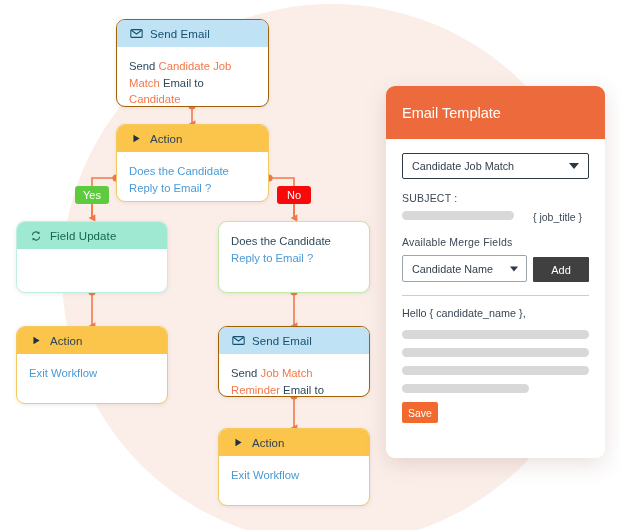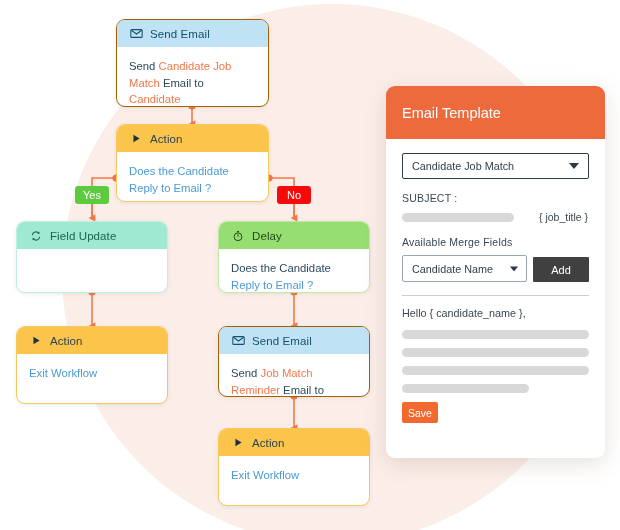--- a/index.html
+++ b/index.html
@@ -110,21 +110,21 @@
     padding:0 9px;
     font-size:10.8px;color:#33404d;
     background:#fff;
   }
   .sel .caret{
     position:absolute;right:9px;top:50%;transform:translateY(-50%);
     width:0;height:0;border-left:5px solid transparent;border-right:5px solid transparent;
     border-top:6px solid #2c3844;
   }
   .lbl{font-size:10.5px;color:#3b4855;margin:13px 0 7px 0;letter-spacing:.2px;}
-  .subj-row{display:flex;align-items:center;gap:25px;}
+  .subj-row{display:flex;gap:19px;}
   .bar{background:#d8d8d8;border-radius:6px;height:9px;}
   .token{font-size:10.5px;color:#3b4855;white-space:nowrap;}
   .mf-row{display:flex;align-items:flex-end;gap:0;}
   .mf-sel{
     flex:1 1 auto;position:relative;
     border:1px solid #9aa5ae;border-radius:2px;
     height:25px;display:flex;align-items:center;padding:0 9px;
     font-size:10.8px;color:#33404d;background:#fff;
   }
   .mf-sel .caret2{
@@ -232,30 +232,20 @@
           <path d="M13,9 A5,5 0 0 1 4,11.4" fill="none" stroke="#16674f" stroke-width="1.4"></path>
           <path d="M12.6,2 L12.6,5.2 L9.6,4.8 Z" fill="#16674f"></path>
           <path d="M3.4,14 L3.4,10.8 L6.4,11.2 Z" fill="#16674f"></path>
         </svg>
       </span>
       <span>Field Update</span>
     </div>
   </div>
 
   <div class="node green" style="left:218px;top:221px;width:152px;height:72px;">
-    <div class="hdr">
-      <span class="ic">
-        <svg viewBox="0 0 16 16" width="12" height="12">
-          <circle cx="8" cy="9" r="5.2" fill="none" stroke="#234b14" stroke-width="1.3"></circle>
-          <line x1="8" y1="9" x2="8" y2="5.8" stroke="#234b14" stroke-width="1.3"></line>
-          <rect x="6.6" y="1.4" width="2.8" height="1.6" fill="#234b14"></rect>
-        </svg>
-      </span>
-      <span>Delay</span>
-    </div>
     <div class="body">
       <span class="txt-dark">Does the Candidate </span><span class="hl-blue">Reply to Email ?</span>
     </div>
   </div>
 
   <div class="node amber" style="left:16px;top:326px;width:152px;height:78px;">
     <div class="hdr">
       <span class="ic">
         <svg viewBox="0 0 16 16" width="11" height="11">
             <path d="M3.5,2.5 L12.5,8 L3.5,13.5 Z" fill="#1d3243"></path>

